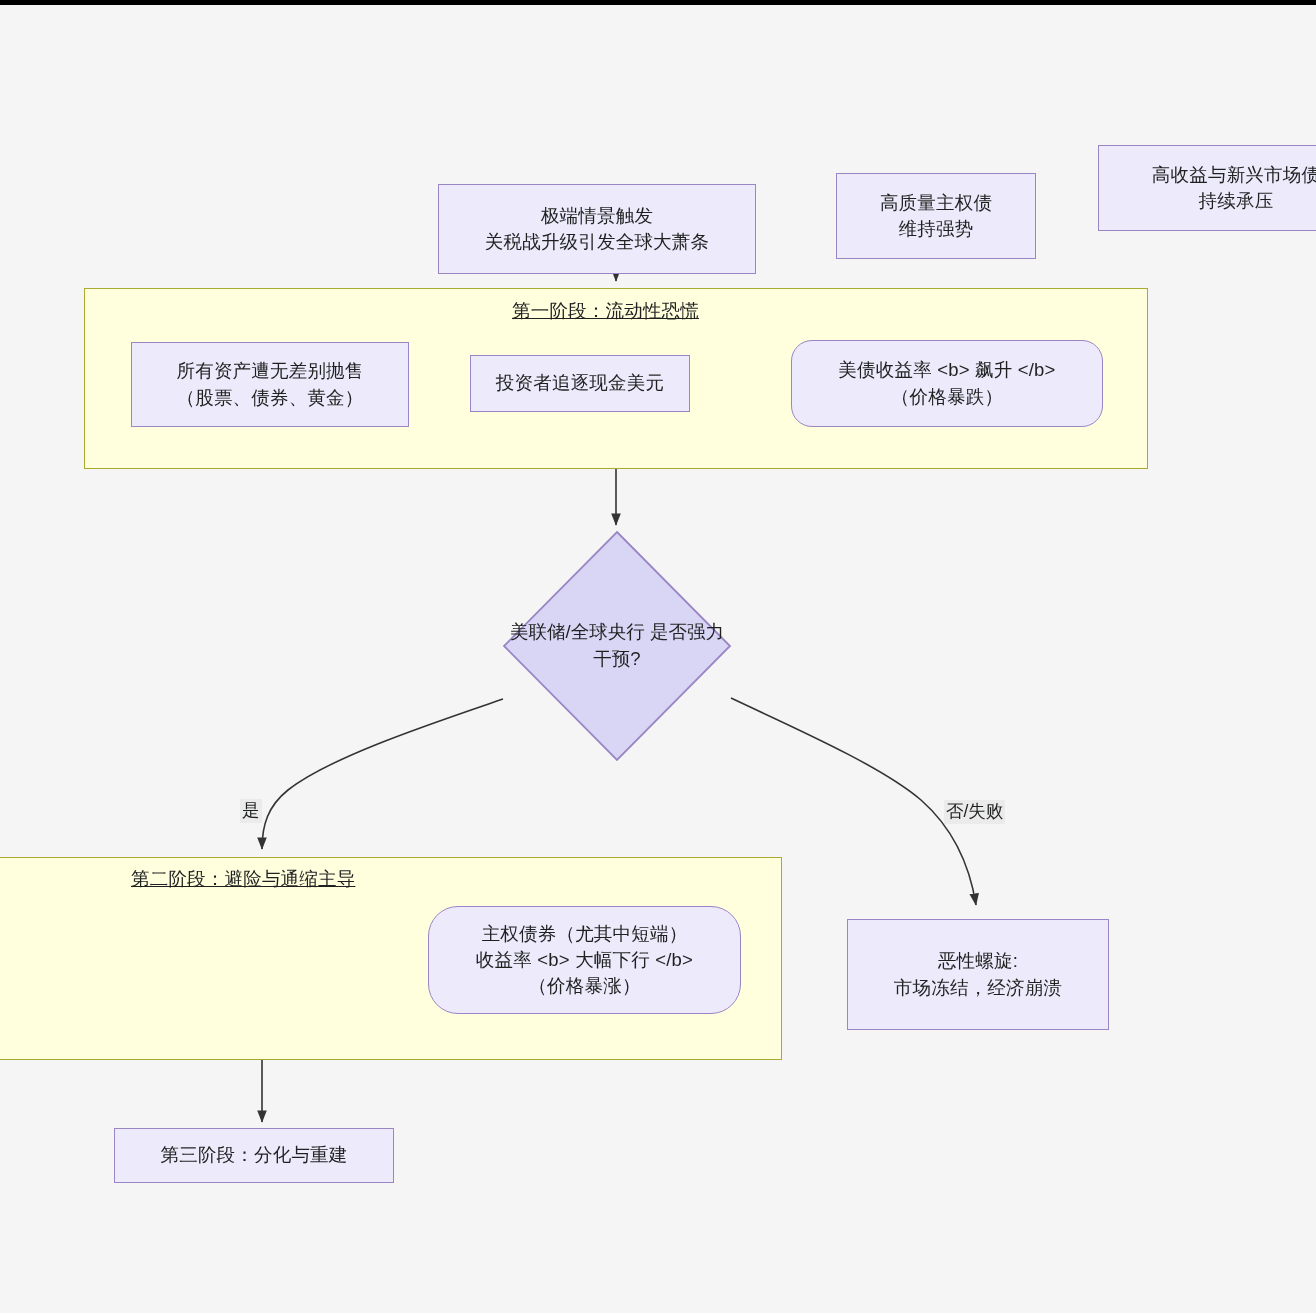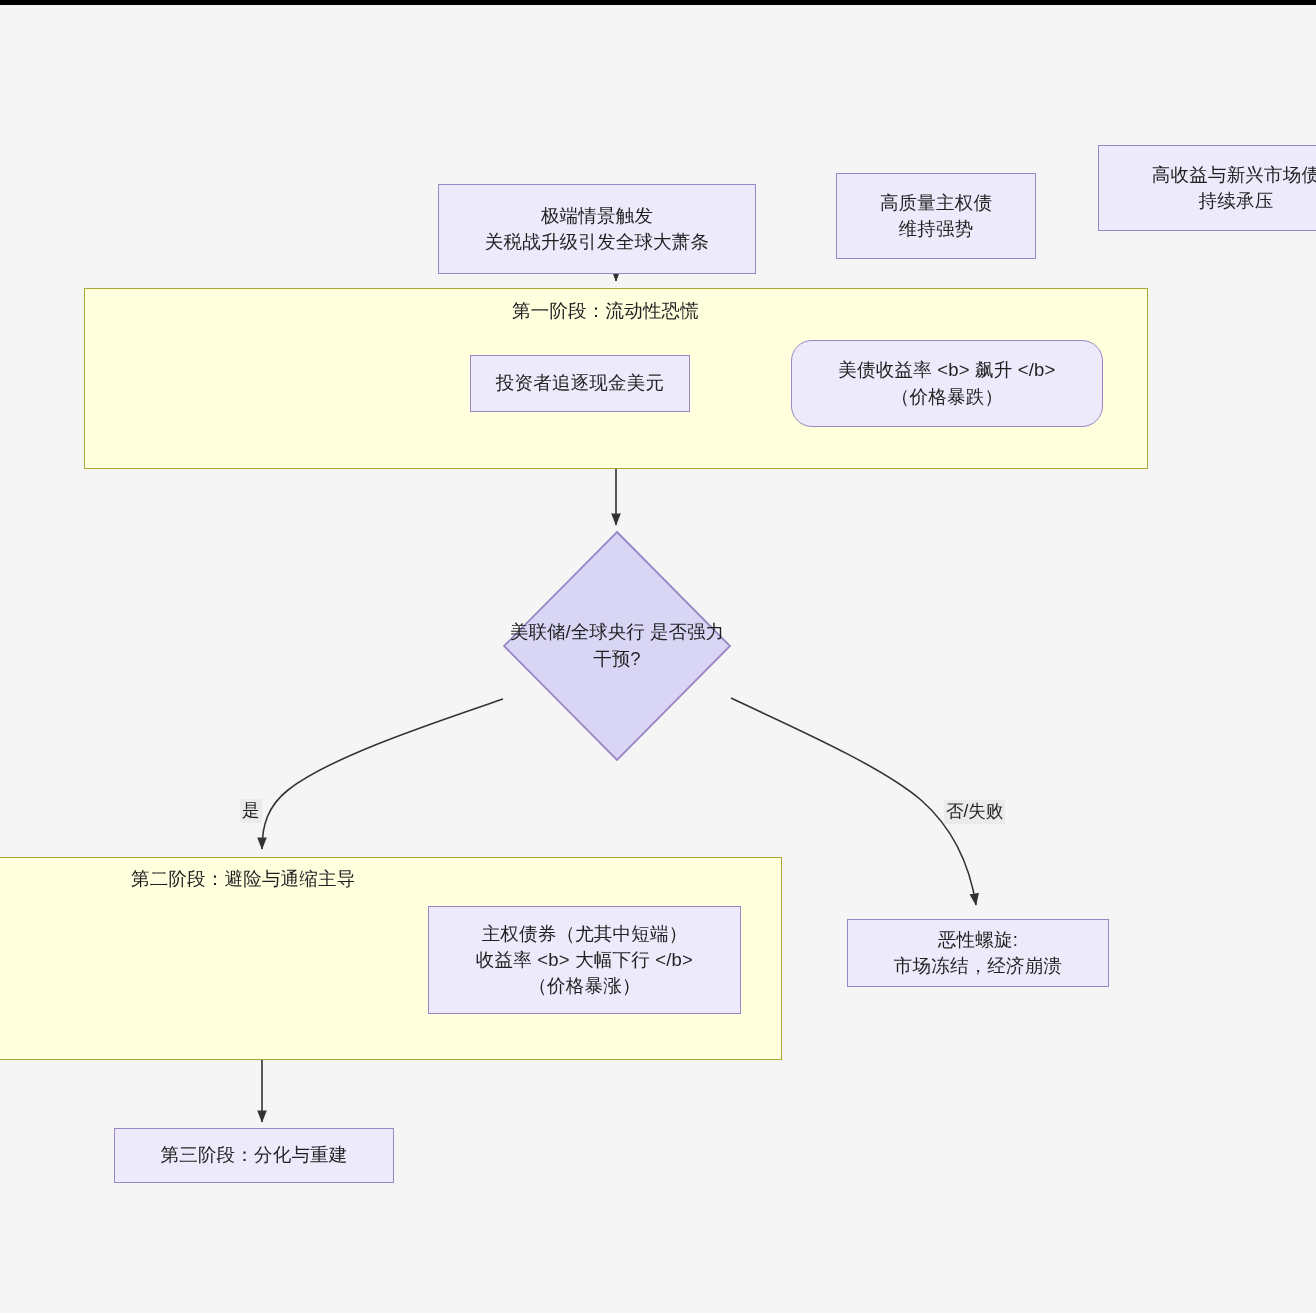--- a/index.html
+++ b/index.html
@@ -32,20 +32,21 @@
     background: #ffffde;
     border: 1.3px solid #aaaa33;
     box-sizing: border-box;
   }
   .subgraph-title {
     position: absolute;
     font-size: 18.5px;
     color: #1f2020;
     white-space: nowrap;
     letter-spacing: 0.2px;
+    text-decoration: underline;
   }
   
   .node {
     position: absolute;
     background: #eceafb;
     border: 1.4px solid #9a86c4;
     box-sizing: border-box;
     display: flex;
     align-items: center;
     justify-content: center;
@@ -149,20 +150,26 @@
     </div>
   </div>
 
   <div class="node" style="left:1098px; top:145px; width:276px; height:86px;">
     <div>
       <span>高收益与新兴市场债</span>
       <span>持续承压</span>
     </div>
   </div>
 
+  <div class="node" style="left:131px; top:342px; width:278px; height:85px;">
+    <div>
+      <span>所有资产遭无差别抛售</span>
+      <span>（股票、债券、黄金）</span>
+    </div>
+  </div>
 
   <div class="node" style="left:470px; top:355px; width:220px; height:57px;">
     <div>
       <span>投资者追逐现金美元</span>
     </div>
   </div>
 
   <div class="node" style="left:791px; top:340px; width:312px; height:87px;border-radius:21px;">
     <div>
       <span>美债收益率 &lt;b&gt; 飙升 &lt;/b&gt;</span>
@@ -176,29 +183,29 @@
     </svg>
     <div class="diamond-label">
       <div>
         <span>美联储/全球央行</span>
         <span>是否强力干预?</span>
       </div>
     </div>
   </div>
 
 
-  <div class="node" style="left:428px; top:906px; width:313px; height:108px;">
+  <div class="node" style="left:428px; top:906px; width:313px; height:108px;border-radius:30px;">
     <div>
       <span>主权债券（尤其中短端）</span>
       <span>收益率 &lt;b&gt; 大幅下行 &lt;/b&gt;</span>
       <span>（价格暴涨）</span>
     </div>
   </div>
 
-  <div class="node" style="left:847px; top:919px; width:262px; height:68px;">
+  <div class="node" style="left:847px; top:919px; width:262px; height:111px;">
     <div>
       <span>恶性螺旋:</span>
       <span>市场冻结，经济崩溃</span>
     </div>
   </div>
 
   <div class="node" style="left:114px; top:1128px; width:280px; height:55px;">
     <div>
       <span>第三阶段：分化与重建</span>
     </div>

